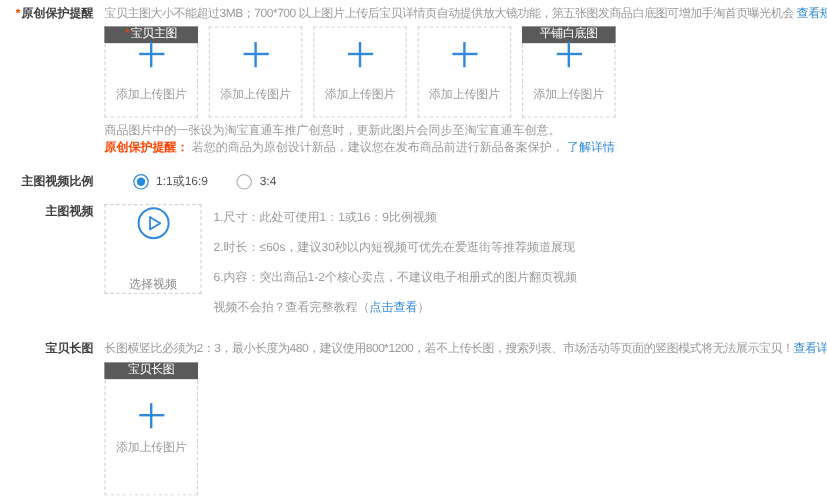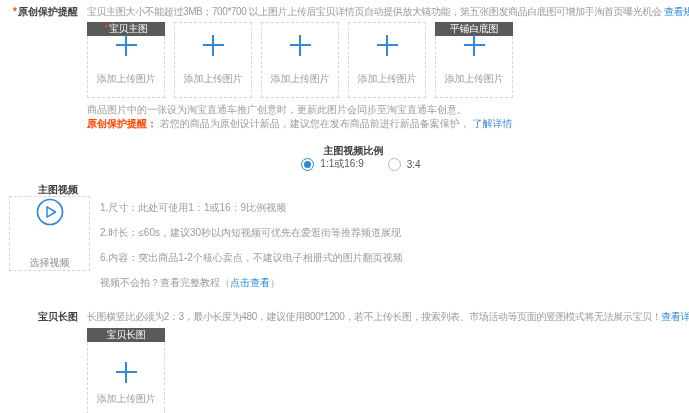--- a/index.html
+++ b/index.html
@@ -42,34 +42,34 @@
   }
   .plus-icon::before { left:0; top:9.5px; width:21px; height:2px; }
   .plus-icon::after { top:0; left:9.5px; width:2px; height:21px; }
   .upload-label { color:#9b9b9b; letter-spacing:-0.2px; }
 
   .note1 { margin-top:5px; line-height:13px; }
   .note2 { margin-top:1px; line-height:13px; }
   .orange-bold { color:#ff4400; font-weight:700; }
 
   
-  .row-ratio { margin-top:14px; align-items:center;flex-direction:column; }
+  .row-ratio { margin-top:14px; align-items:center; }
   .radio-group { display:flex; align-items:center; gap:24px;padding-left:24px; }
   .radio-option { display:flex; align-items:center; gap:6px; cursor:pointer; color:#555; }
   .radio-circle {
     width:13px; height:13px; border-radius:50%; border:1px solid #b8b8b8;
     background:#fff; display:flex; align-items:center; justify-content:center;
   }
   .radio-circle.checked { border:1px solid #2b8ad6; }
   .radio-circle.checked::after {
     content:""; width:7px; height:7px; border-radius:50%; background:#2b8ad6;
   }
 
   
-  .row-video { margin-top:12px;flex-direction:column; }
+  .row-video { margin-top:12px; }
   .video-box {
     width:81px; height:75px; border:1px dashed #d6d6d6; cursor:pointer;
     display:flex; flex-direction:column; align-items:center; justify-content:space-between; gap:13px;
   }
   .video-box .select-label { color:#8c8c8c; }
   .tips-col { margin-left:10px; padding-top:6px; }
   .tip-line { line-height:12px; margin-bottom:13px; white-space:nowrap; }
   .help-line { line-height:12px; white-space:nowrap; }
 
   

